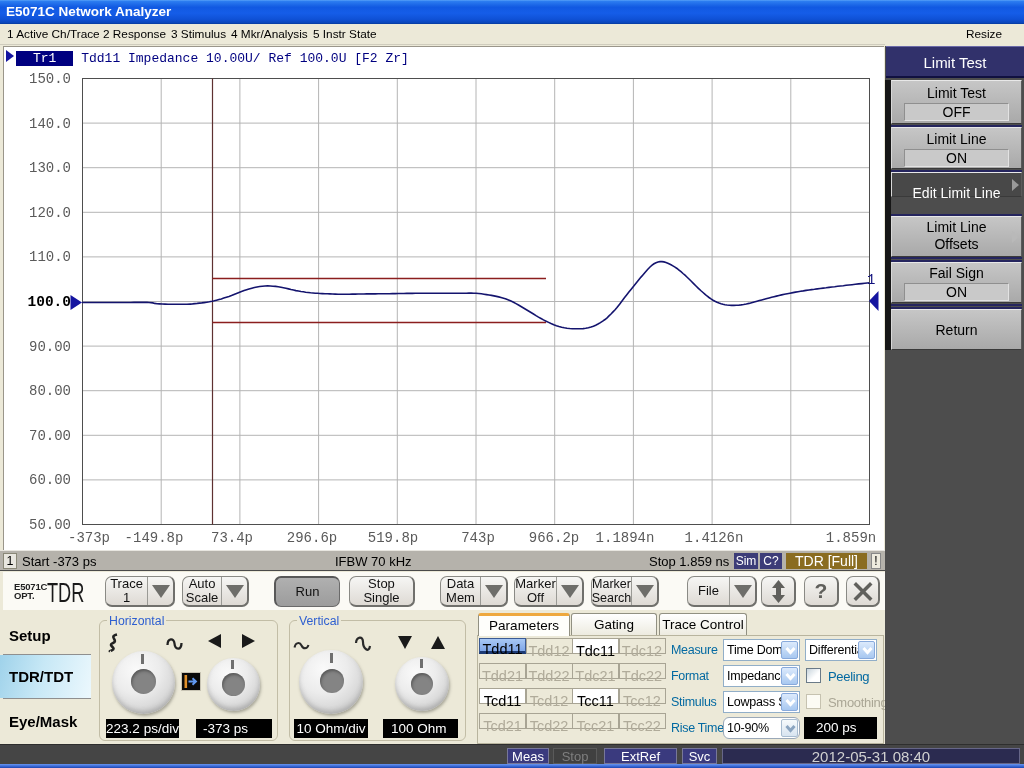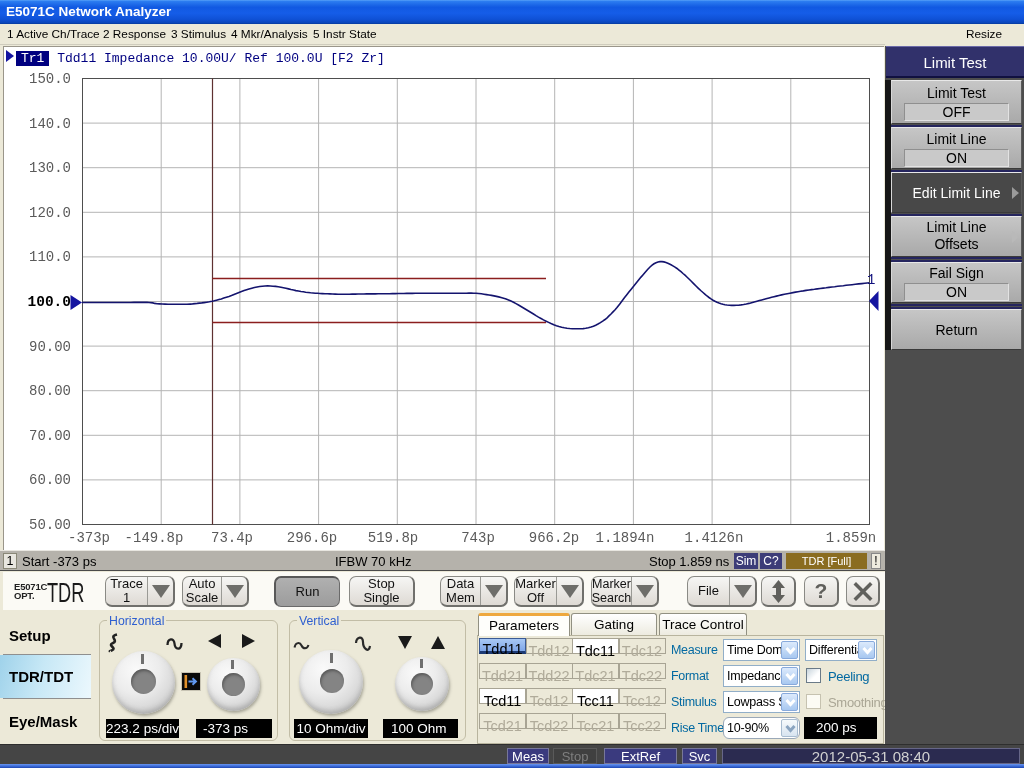--- a/index.html
+++ b/index.html
@@ -14,21 +14,21 @@
 #sidebar{position:absolute;left:885px;top:44px;width:139px;height:701px;background:#4d4d4d;}
 #statusbar1{position:absolute;left:0;top:550px;width:885px;height:21px;background:#b5b2ab;
  border-top:1px solid #e8e6e0;border-bottom:1px solid #4a4a4a;font-size:13px;color:#000;}
 #toolbar{position:absolute;left:0;top:572px;width:885px;height:38px;background:#fbfaf5;border-left:3px solid #ece9d8;}
 #bottompanel{position:absolute;left:0;top:610px;width:885px;height:136px;background:#ece9d8;}
 #statusbar2{position:absolute;left:0;top:744px;width:1024px;height:20px;background:#454545;border-top:1px solid #2e2e2e;}
 #bluestrip{position:absolute;left:0;top:764px;width:1024px;height:4px;background:linear-gradient(#6a95ee 0%,#3a6ad8 55%,#1e46b0 100%);}
 
 #trhdr{position:absolute;left:2px;top:3px;height:16px;font-family:"Liberation Mono",monospace;
  font-size:13px;color:#000080;white-space:pre;}
-#tr1box{background:#000080;color:#fff;padding:0 5px;}
+#tr1box{background:#000080;color:#fff;padding:0 17px;}
 
 .sbtitle{position:absolute;left:1px;top:2px;width:138px;height:32px;background:#31316b;color:#fff;
  font-size:15px;text-align:center;line-height:32px;border-top:1px solid #6a6aa8;border-bottom:2px solid #101040;}
 .sbtn{position:absolute;left:6px;width:131px;background:linear-gradient(#c6c6c6,#a9a9a9);
  border-top:1px solid #e8e8e8;border-left:1px solid #d8d8d8;border-right:1px solid #5a5a5a;border-bottom:1px solid #3a3a3a;
  font-size:14px;color:#000;text-align:center;}
 .sbtn .l1{margin-top:3px;line-height:17px;}
 .sbtn .inner{margin:1px auto 0;width:105px;height:18px;line-height:17px;background:#c9c9c9;
  border:1px solid #8f8f8f;border-bottom-color:#e2e2e2;border-right-color:#e2e2e2;font-size:14px;}
 .sbdark{background:#484848;color:#fff;}
@@ -133,21 +133,21 @@
 </svg>
 <div id="trhdr"><span style="display:inline-block;width:0;height:0;border-left:8px solid #1414a0;border-top:6px solid transparent;border-bottom:6px solid transparent;margin-right:2px;"></span><span id="tr1box">Tr1</span> Tdd11 Impedance 10.00U/ Ref 100.0U [F2 Zr]</div>
 </div>
 <div id="statusbar1">
 <span class="abs" style="left:3px;top:2px;width:14px;height:16px;background:#e8e6df;border:1px solid #8a8878;text-align:center;line-height:15px;font-size:12.5px;">1</span>
 <span class="abs" style="left:22px;top:3px;">Start -373 ps</span>
 <span class="abs" style="left:335px;top:3px;">IFBW 70 kHz</span>
 <span class="abs" style="left:649px;top:3px;">Stop 1.859 ns</span>
 <span class="abs" style="left:734px;top:2px;width:24px;height:16px;background:#3c3c78;color:#fff;font-size:12px;text-align:center;line-height:16px;">Sim</span>
 <span class="abs" style="left:760px;top:2px;width:22px;height:16px;background:#3c3c78;color:#fff;font-size:12px;text-align:center;line-height:16px;">C?</span>
-<span class="abs" style="left:786px;top:2px;width:81px;height:16px;background:#8a6c20;color:#fff;font-size:11px;text-align:center;line-height:16px;">TDR [Full]</span>
+<span class="abs" style="left:786px;top:2px;width:81px;height:16px;background:#8a6c20;color:#fff;font-size:14px;text-align:center;line-height:16px;">TDR [Full]</span>
 <span class="abs" style="left:871px;top:2px;width:10px;height:16px;background:#efecdf;border:1px solid #888;font-size:12px;text-align:center;line-height:15px;">!</span>
 </div>
 <div id="toolbar">
 <div class="abs" style="left:11px;top:10px;font-weight:bold;font-size:9.5px;line-height:9px;color:#222;letter-spacing:-0.2px;">E5071C<br>OPT.</div>
 <div class="abs" style="left:44px;top:5px;font-size:28px;color:#1a1a1a;transform:scaleX(0.65);transform-origin:left;">TDR</div>
 <div class="tbtn" style="left:102px;width:70px;">
       <div class="cap" style="right:26px;">Trace<br>1</div>
       <div class="arr">
         <div class="tri-dn"></div>
       </div>
@@ -311,21 +311,21 @@
 <div class="sbtn" style="top:36px;height:44px;">
       <div class="l1" style="margin-top:4px;">Limit Test</div>
       <div class="inner">OFF</div>
     </div>
 <div class="sbsep" style="top:81px;"></div>
 <div class="sbtn" style="top:83px;height:42px;">
       <div class="l1">Limit Line</div>
       <div class="inner">ON</div>
     </div>
 <div class="sbsep" style="top:126px;"></div>
-<div class="sbtn sbdark" style="top:128px;height:41px;line-height:41px;">Edit Limit Line<div class="sbarrow" style="border-left-color:#9a9a9a;"></div></div>
+<div class="sbtn sbdark" style="top:128px;height:25px;line-height:41px;">Edit Limit Line<div class="sbarrow" style="border-left-color:#9a9a9a;"></div></div>
 <div class="sbsep" style="top:170px;"></div>
 <div class="sbtn" style="top:172px;height:41px;">
       <div class="l1" style="margin-top:2px;">Limit Line</div>
       <div style="line-height:17px;">Offsets</div>
       <div class="sbarrow"></div>
     </div>
 <div class="sbsep" style="top:213px;"></div>
 <div class="sbsep" style="top:216px;"></div>
 <div class="sbtn" style="top:218px;height:41px;">
       <div class="l1" style="margin-top:2px;">Fail Sign</div>

